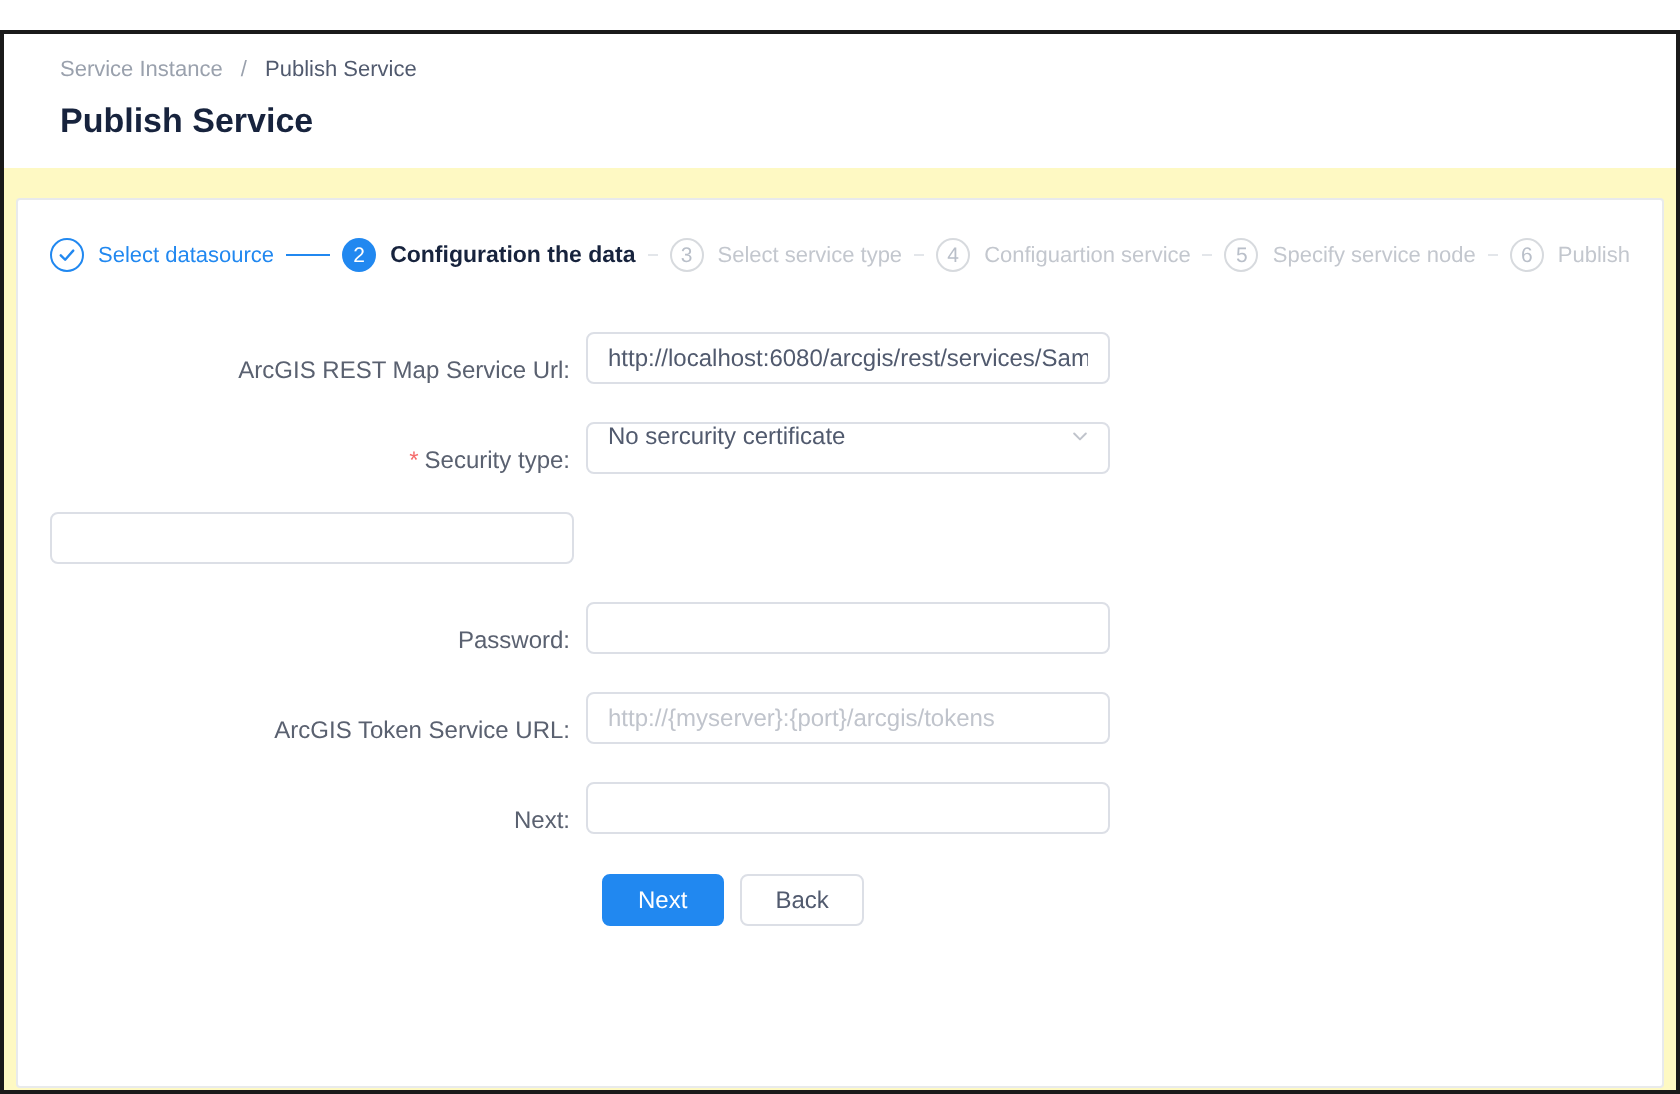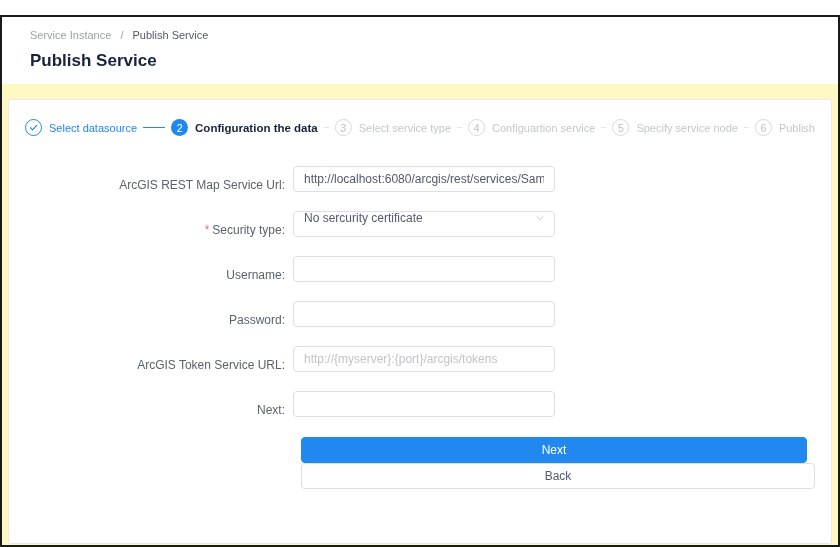--- a/index.html
+++ b/index.html
@@ -67,21 +67,21 @@
   }
   input.text::placeholder { color: #c0c4cc; }
   .select {
     width: 262px; height: 26px; border: 1px solid #dcdfe6; border-radius: 4px;
     display: flex; align-items: center; justify-content: space-between;
     padding: 0 9px 12px 10px; font-size: 12px; color: #515a6e;
     background: #ffffff; cursor: pointer;
   }
   .chev { display: flex; align-items: center; }
   
-  .btn-row { margin: 20px 0 0 276px; display: flex; flex-direction: column; }
+  .btn-row { margin: 20px 0 0 276px; display: flex; }
   .btn {
     height: 26px; padding: 0 17px; font-size: 12px; border-radius: 4px;
     border: 1px solid #dcdfe6; background: #ffffff; color: #515a6e;
     font-family: "Liberation Sans", sans-serif; cursor: pointer; line-height: 24px;
   }
   .btn.primary { background: #2188f0; border-color: #2188f0; color: #ffffff; margin-right: 8px; }
 </style>
 </head>
 <body>
 
@@ -142,21 +142,20 @@
             <div class="select">
               <span class="select-text">No sercurity certificate</span>
               <span class="chev">
                 <svg width="10" height="10" viewBox="0 0 12 12">
                   <path d="M2.5 4.5L6 8l3.5-3.5" fill="none" stroke="#c0c4cc" stroke-width="1.2" stroke-linecap="round" stroke-linejoin="round"></path>
                 </svg>
               </span>
             </div>
           </div>
           <div class="form-row">
-            <div class="field-label"><span>Username:</span></div>
             <input class="text" type="text" value="" placeholder="" style="">
           </div>
           <div class="form-row">
             <div class="field-label"><span>Password:</span></div>
             <input class="text" type="text" value="" placeholder="" style="">
           </div>
           <div class="form-row">
             <div class="field-label"><span>ArcGIS Token Service URL:</span></div>
             <input class="text" type="text" value="" placeholder="http://{myserver}:{port}/arcgis/tokens" style="">
           </div>

